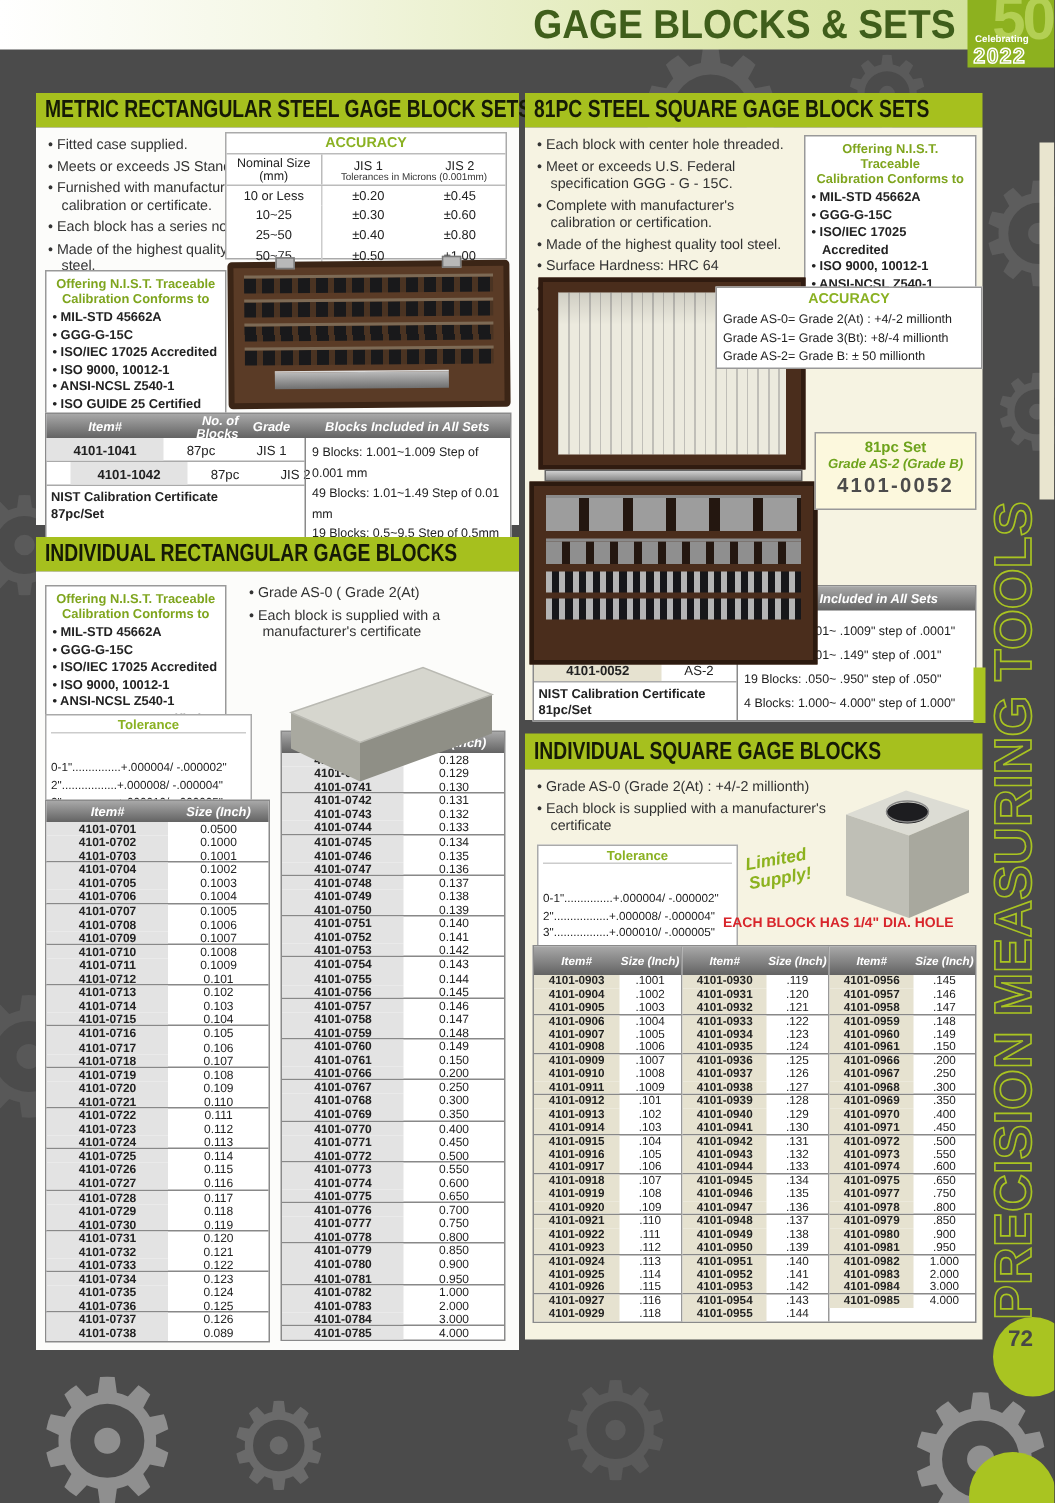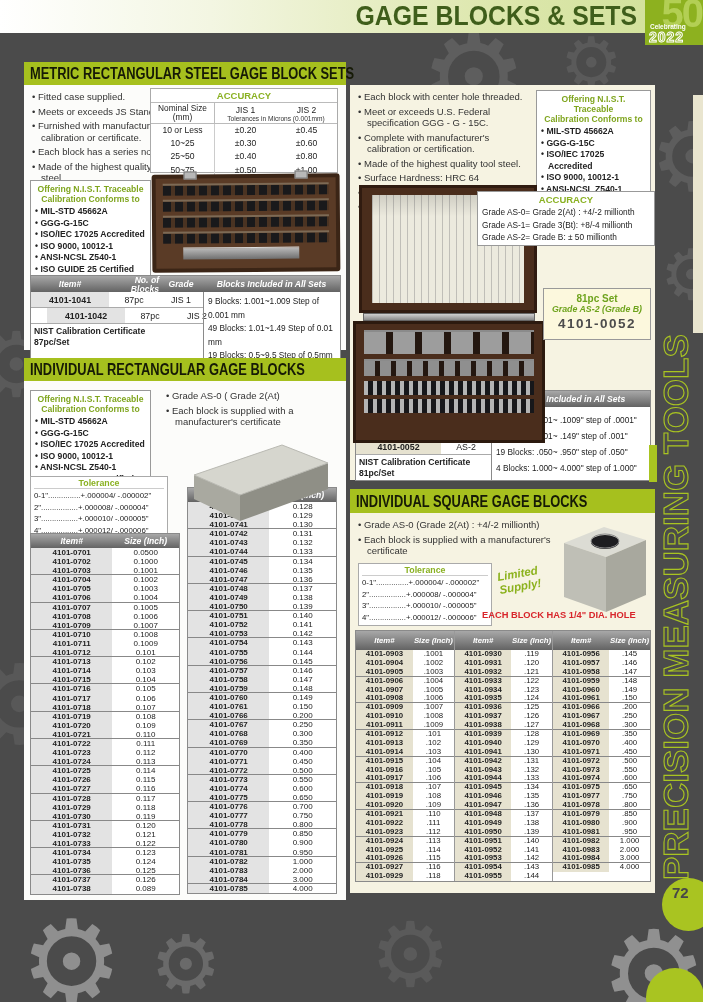--- a/index.html
+++ b/index.html
@@ -81,21 +81,21 @@
   .sq + .sq { border-left:1px solid #999; }
   .sq .thead { display:grid; grid-template-columns:58% 42%; height:19px; }
   .sq .thead span { font-size:7.8px; line-height:8px; }
   .sq .trow { display:grid; grid-template-columns:58% 42%; height:8.9px; }
   .sq .tcell { font-size:7.8px; line-height:8.8px; text-align:center; overflow:hidden; }
   .sq .c0 { background:#e6e2d0; font-weight:700; }
   .sq .trow:nth-child(3n) { border-bottom:1px solid #888; }
 
   
   .tol { position:absolute; background:#fff; border:1px solid #aaa; padding:1px 3px 2px 3px; }
-  .tol-t { color:#8ab122; font-weight:700; font-size:8.8px; text-align:center; border-bottom:1px solid #ccc; margin-bottom:1px; }
+  .tol-t { color:#8ab122; font-weight:700; font-size:8.8px; text-align:center; border-bottom:1px solid #ccc; margin-bottom:17px; }
   .tol .li { font-size:7.8px; line-height:11.5px; white-space:nowrap; overflow:hidden; }
 
   
   .acc81 { position:absolute; background:#fff; border:1px solid #999; padding:1px 4px; z-index:3; }
   .acc81 .li { font-size:8.3px; line-height:12.5px; white-space:nowrap; }
   .setbox { position:absolute; background:#fcf8dd; border:1px solid #999; text-align:center; padding-top:4px; z-index:3; }
   .setbox .l1 { color:#6ea31c; font-weight:800; font-size:10px; }
   .setbox .l2 { color:#6ea31c; font-weight:800; font-style:italic; font-size:8.8px; }
   .setbox .l3 { color:#4c4c4c; font-weight:800; font-size:13.5px; letter-spacing:1.5px; margin-top:2px; }
 
@@ -657,20 +657,23 @@
             <div class="tcell c1">3.000</div>
           </div>
           <div class="trow">
             <div class="tcell c0">4101-0785</div>
             <div class="tcell c1">4.000</div>
           </div>
         </div>
     </div>
   </div>
 
+  <div class="sec-h" style="left:350px;top:62px;width:305px;height:23px;">
+    <span>81PC STEEL SQUARE GAGE BLOCK SETS</span>
+  </div>
   <div class="panel cream" style="left:350px;top:85px;width:305px;height:395px;">
 
     <div class="blt" style="position:absolute;left:8px;top:6px;width:176px;">
         <div class="li">Each block with center hole threaded.</div>
         <div class="li">Meet or exceeds U.S. Federal specification GGG - G - 15C.</div>
         <div class="li">Complete with manufacturer's calibration or certification.</div>
         <div class="li">Made of the highest quality tool steel.</div>
         <div class="li">Surface Hardness: HRC 64</div>
         <div class="li">With sturdy fitted wooden case.</div>
         <div class="li">With center hole.</div>

